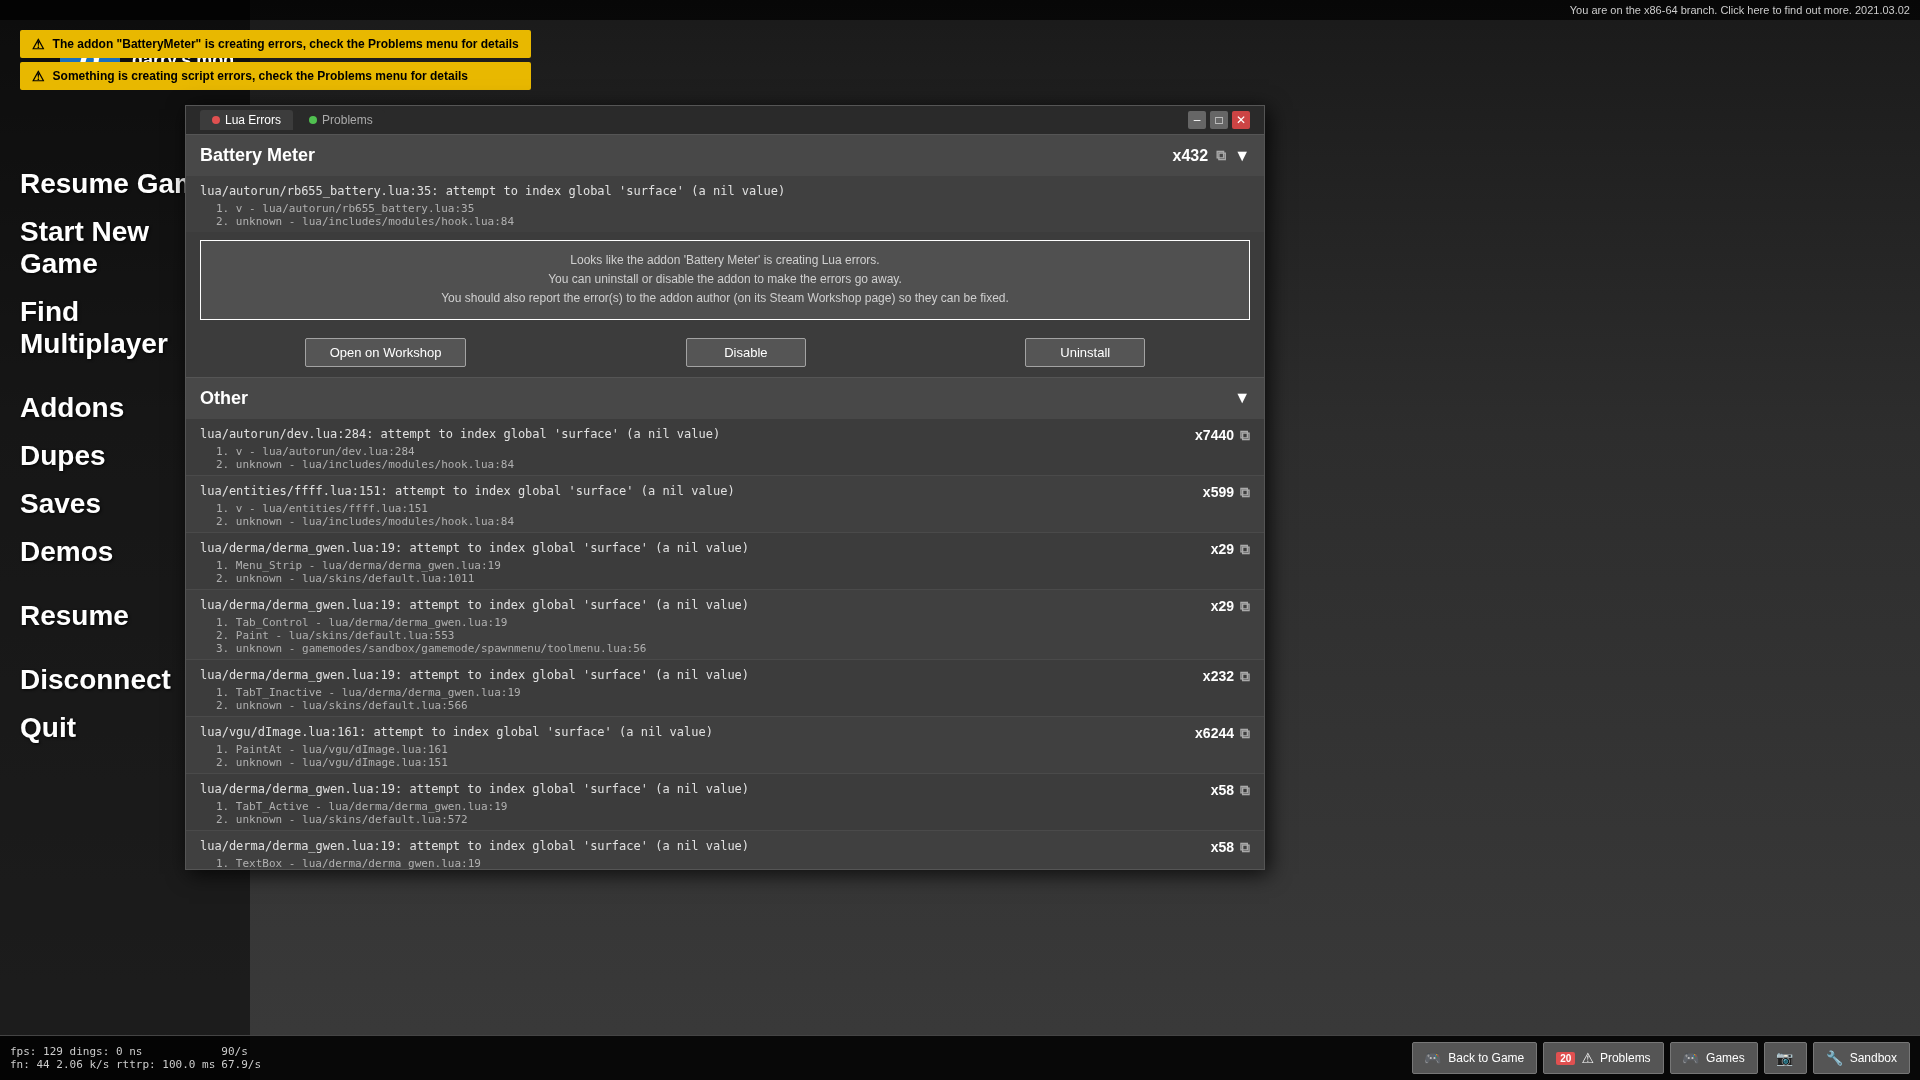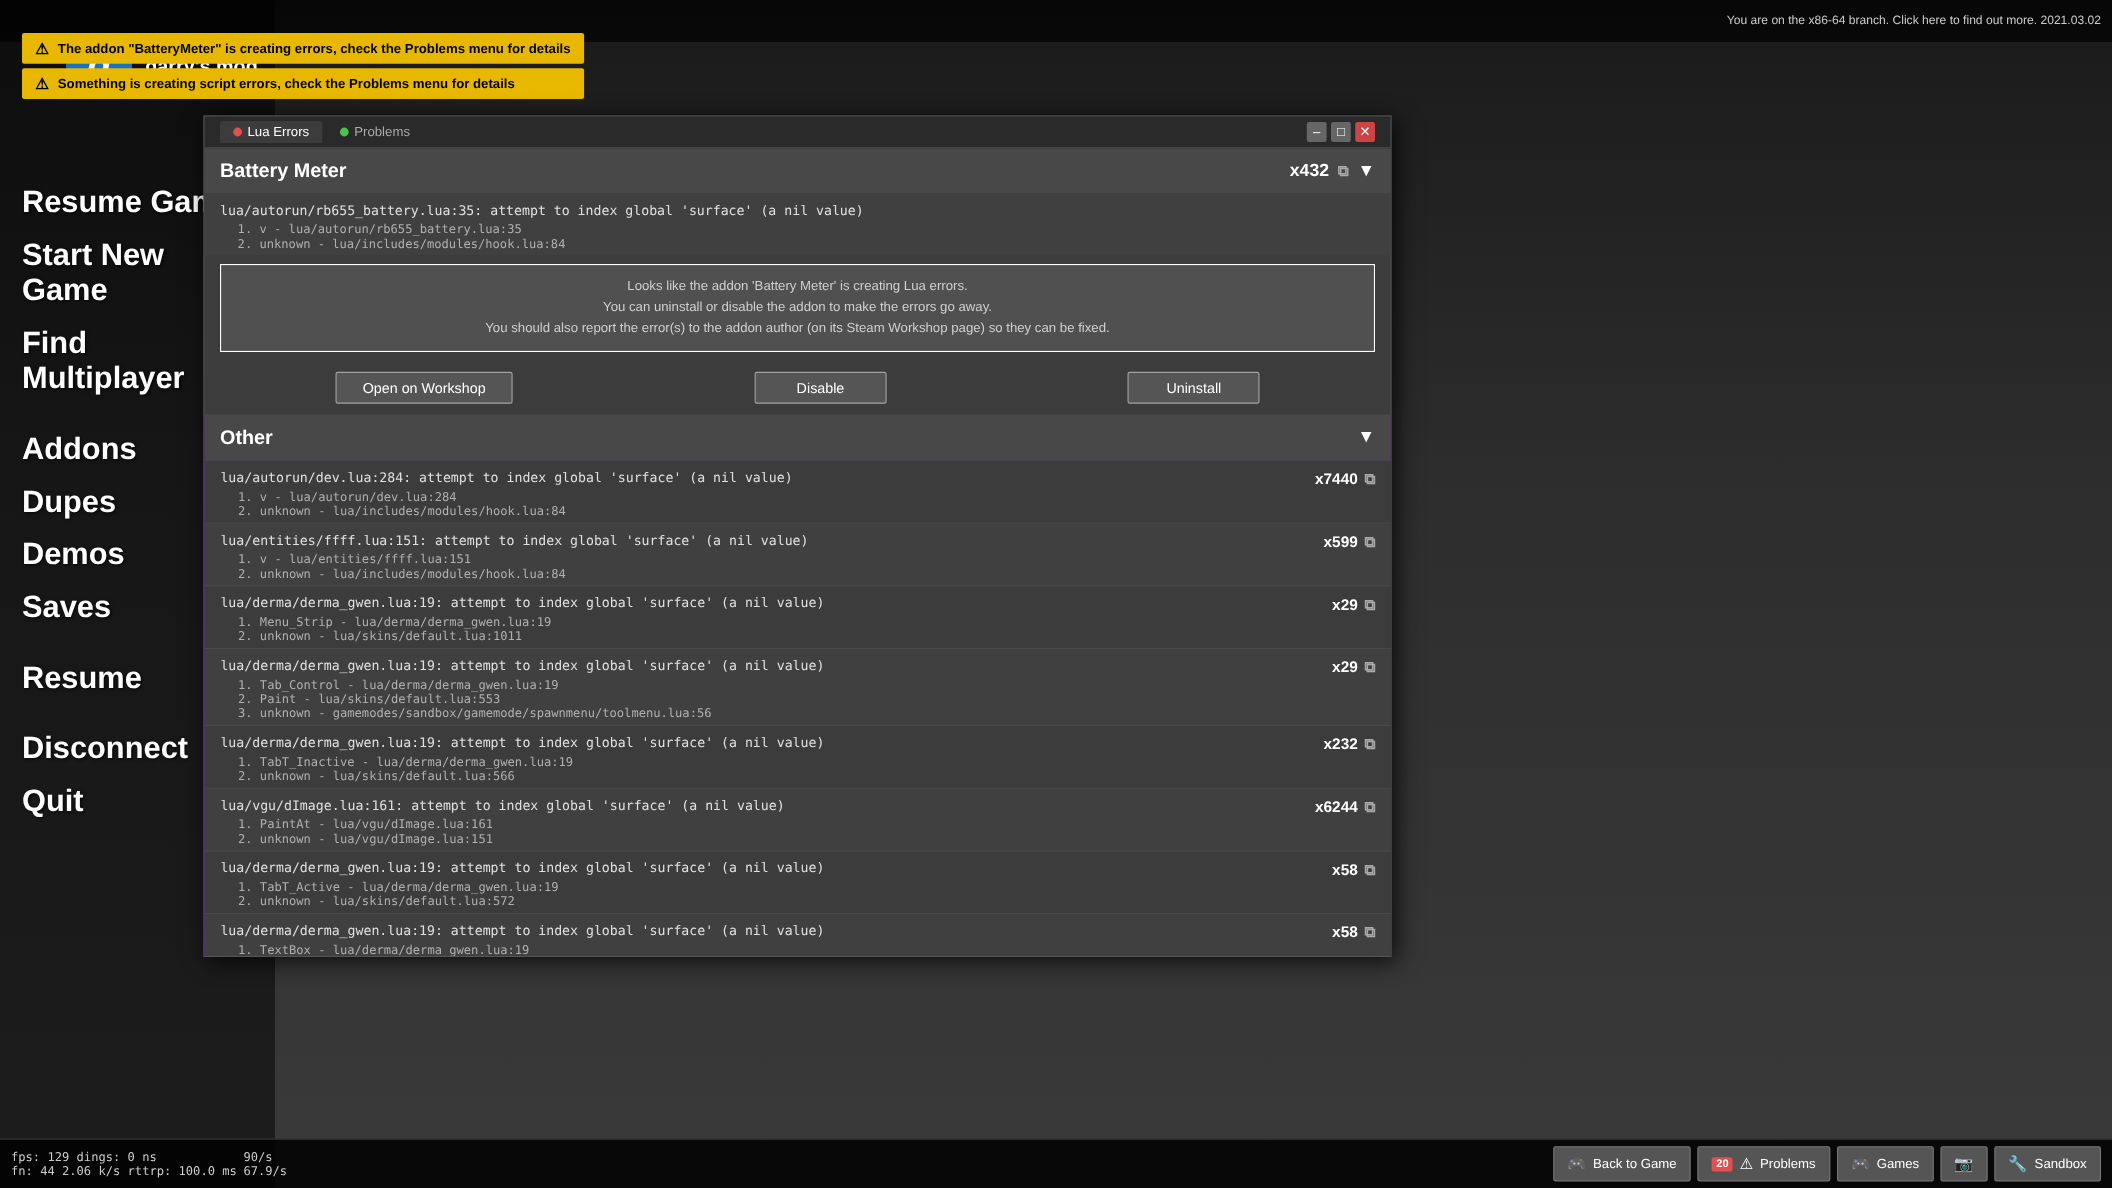--- a/index.html
+++ b/index.html
@@ -17,21 +17,21 @@
       position: absolute;
       top: 0; left: 0;
       width: 100%; height: 100%;
       background: linear-gradient(180deg, #1a1a1a 0%, #2d2d2d 40%, #3a3a3a 100%);
     }
 
     
     .top-bar {
       position: absolute;
       top: 0; left: 0; right: 0;
-      height: 38px;
+      height: 20px;
       background: rgba(0,0,0,0.7);
       display: flex;
       align-items: center;
       justify-content: flex-end;
       padding-right: 10px;
       font-size: 11px;
       color: #ccc;
       z-index: 10;
     }
 
@@ -429,22 +429,22 @@
     <div class="logo-g">g</div>
     <span class="logo-text">garry's mod</span>
   </div>
   <ul class="sidebar-menu">
     <li>Resume Game</li>
     <li>Start New Game</li>
     <li>Find Multiplayer</li>
     <li class="divider">&nbsp;</li>
     <li>Addons</li>
     <li>Dupes</li>
+    <li>Saves</li>
     <li>Demos</li>
-    <li>Saves</li>
     <li class="divider">&nbsp;</li>
     <li>Resume</li>
     <li class="divider">&nbsp;</li>
     <li>Disconnect</li>
     <li>Quit</li>
   </ul>
 </div>
 
 <div class="dialog">
 

